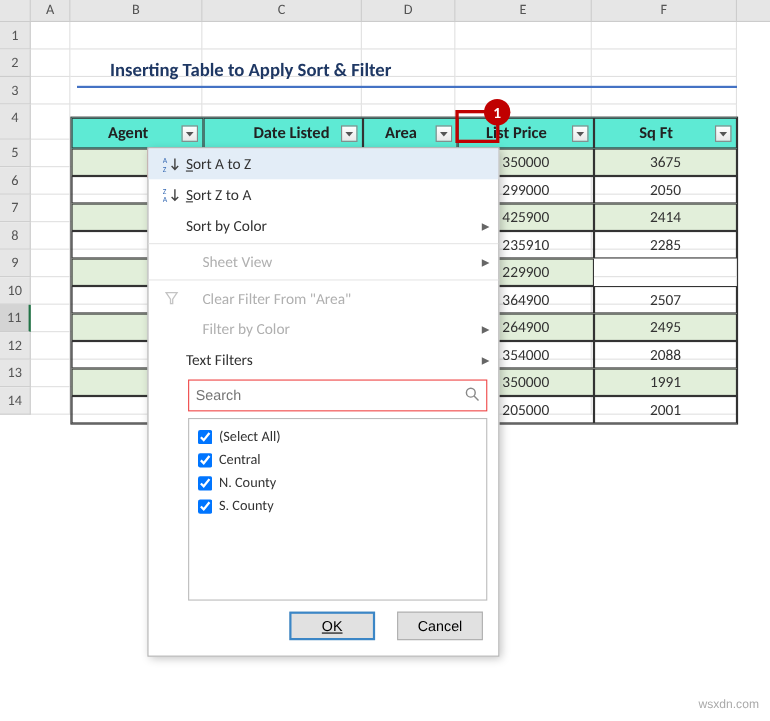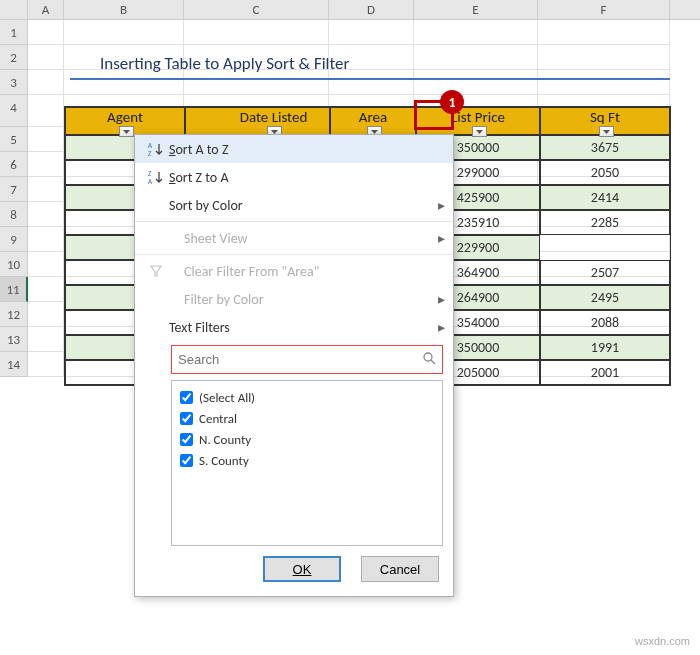--- a/index.html
+++ b/index.html
@@ -19,27 +19,27 @@
 
 
 .cA, .hA { width: 36px; }
 .cB, .hB { width: 120px; }
 .cC, .hC { width: 145px; }
 .cD, .hD { width: 85px; }
 .cE, .hE { width: 124px; }
 .cF, .hF { width: 132px; }
 
 
-.title { position: absolute; left: 100px; top: 53px; font-size: 17px; font-weight: normal; color: #1f3864; }
+.title { position: absolute; left: 100px; top: 53px; font-size: 17px; font-weight: bold; color: #1f3864; }
 .title-underline { position: absolute; left: 70px; top: 78px; height: 1.5px; width: 600px; background: #4472c4; }
 
 
 .tbl { position: absolute; left: 64px; top: 106px; border: 1px solid #333; }
 .tbl-row { display: flex; }
-.tbl-hdr { background: #eab308; border: 1px solid #333; height: 28px; display: flex; align-items: center; position: relative; font-weight: normal; color: #222; font-size: 15px; padding: 0 4px; flex-direction: column; }
+.tbl-hdr { background: #5eead4; border: 1px solid #333; height: 28px; display: flex; align-items: center; position: relative; font-weight: bold; color: #222; font-size: 15px; padding: 0 4px; }
 .tbl-hdr .lbl { flex: 1; text-align: center; }
 .filter-btn { width: 15px; height: 15px; border: 1px solid #888; background: linear-gradient(#fff,#e8e8e8); display: flex; align-items: center; justify-content: center; cursor: pointer; margin-left: 2px; }
 .filter-btn svg { display: block; }
 .tbl-cell { border: 1px solid #333; height: 25px; display: flex; align-items: center; justify-content: center; font-size: 14px; }
 .tbl-cell.greenish { background: #e2efda; }
 .wB { width: 120px; } .wC { width: 145px; padding-left: 36px; } .wD { width: 86px; } .wE { width: 124px; } .wF { width: 130px; }
 
 
 .callout { position: absolute; border: 3px solid #c00000; }
 .circle-badge { position: absolute; width: 24px; height: 24px; border-radius: 50%; background: #c00000; color: #fff; font-weight: bold; display: flex; align-items: center; justify-content: center; font-size: 14px; }

